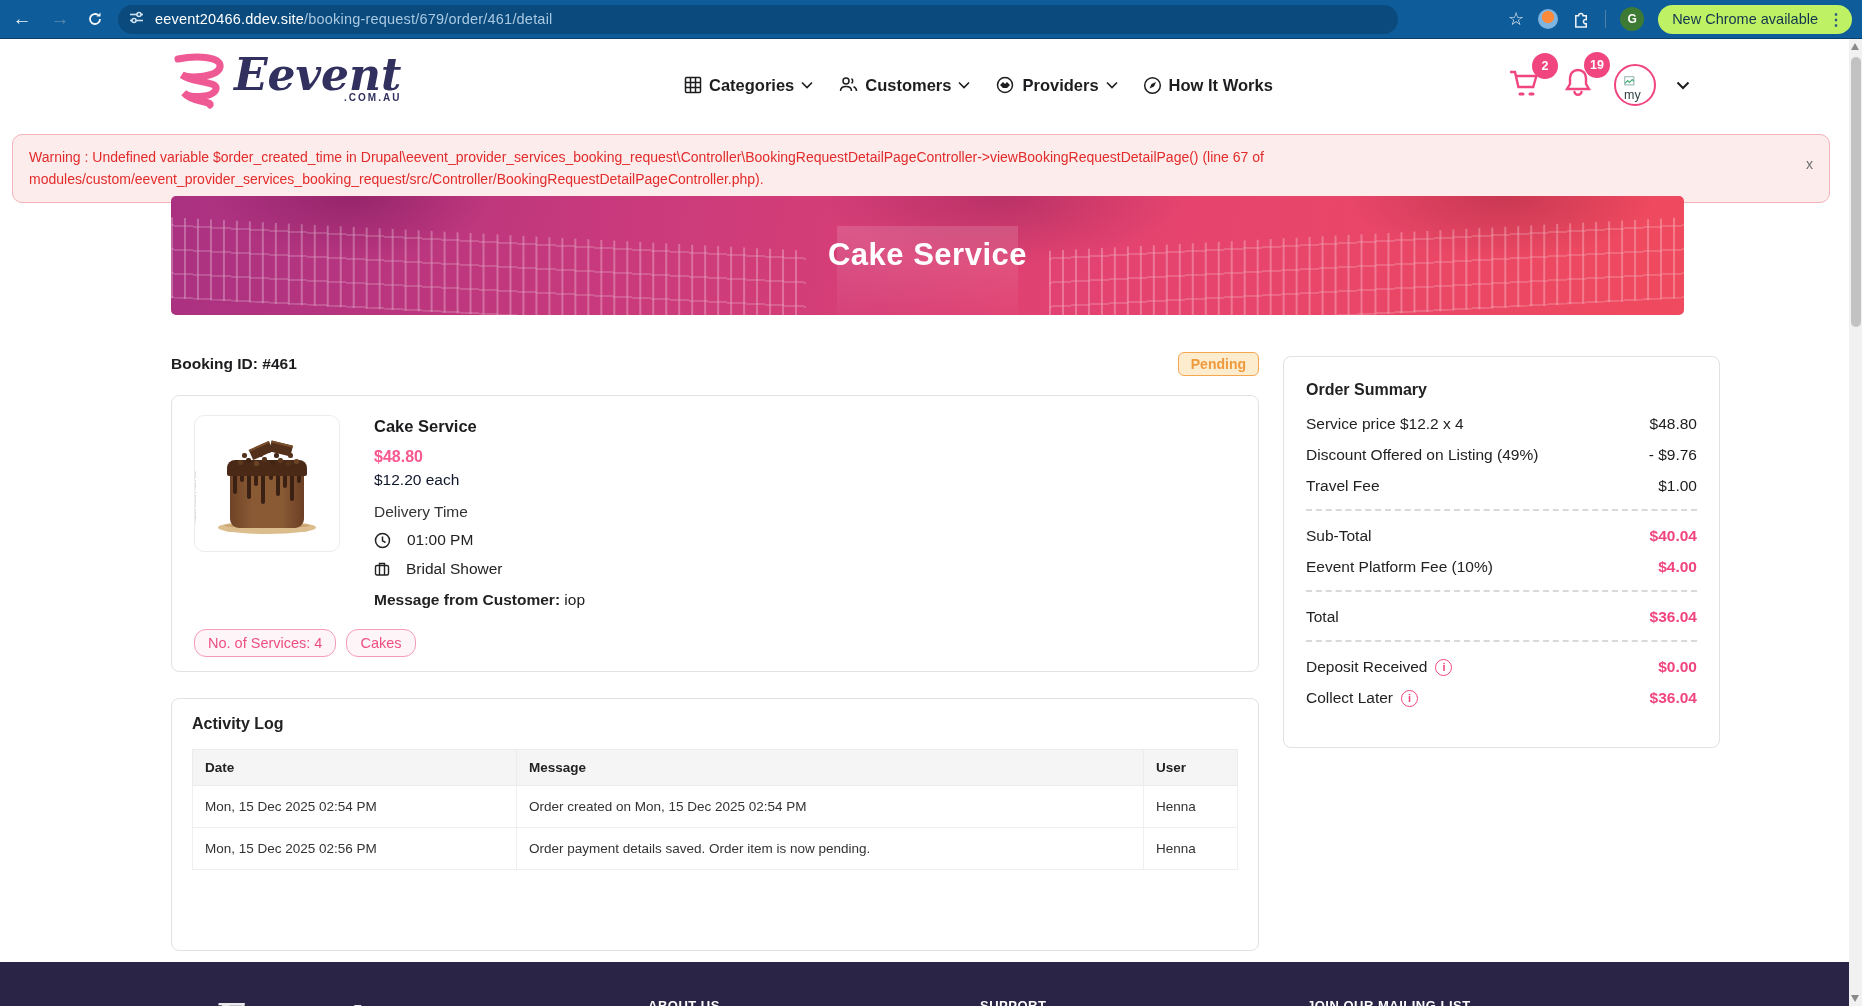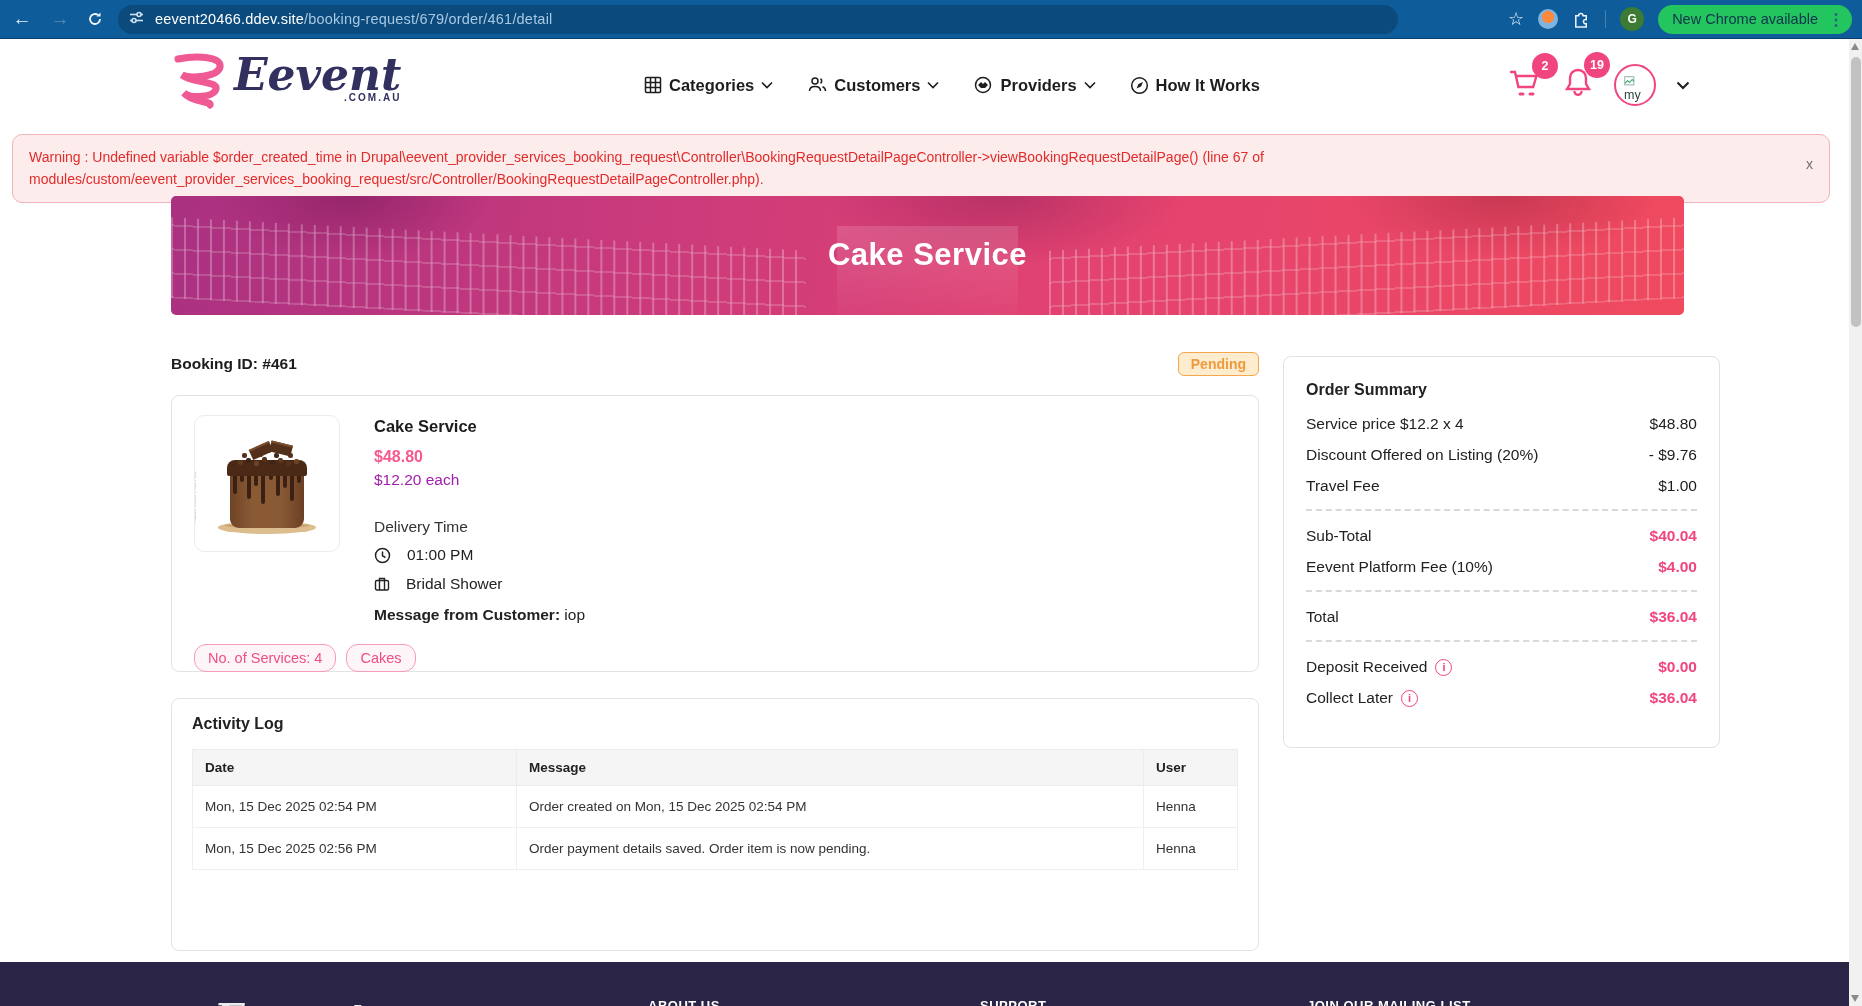--- a/index.html
+++ b/index.html
@@ -25,31 +25,31 @@
   .url-domain { color:#fff; }
   .url-path { color:#a9c8e1; }
   .chrome-right { display:flex; align-items:center; gap:14px; margin-left:auto; }
   .star-icon { font-size:18px; color:#eef4f9; }
   .ext-icon { width:20px; height:20px; border-radius:50%;
     background:radial-gradient(circle at 50% 40%, #ff8a3c 0 38%, #7db4e0 40% 100%); }
   .puzzle-icon svg { display:block; }
   .chrome-sep { width:1px; height:18px; background:#4f80a8; }
   .profile-badge { width:24px; height:24px; border-radius:50%; background:#3d7a33;
     color:#fff; font-size:12px; font-weight:700; display:flex; align-items:center; justify-content:center; }
-  .update-pill { background:#22c55e; color:#12334e; border-radius:16px; height:29px;
+  .update-pill { background:#bef264; color:#12334e; border-radius:16px; height:29px;
     display:flex; align-items:center; gap:10px; padding:0 8px 0 14px; font-size:14.5px;justify-content:center; }
   .kebab { color:#2c5a7f; font-weight:700; font-size:16px; letter-spacing:0; }
   
   .site-header { position:absolute; top:39px; left:0; width:1862px; height:92px; background:#fff; }
   .logo { position:absolute; left:170px; top:14px; display:flex; align-items:flex-start; gap:4px; }
   .logo-word { font-family:"DejaVu Serif", serif; font-style:italic; font-weight:700;
     font-size:44px; color:#32305e; line-height:1; }
   .logo-sub { display:block; font-family:"Liberation Sans",sans-serif; font-style:normal;
     font-size:10px; font-weight:700; color:#32305e; text-align:right; letter-spacing:2px; margin-top:-4px;}
-  .main-nav { position:absolute; left:644px; top:0; height:92px; display:flex; align-items:center; gap:34px; }
+  .main-nav { position:absolute; left:684px; top:0; height:92px; display:flex; align-items:center; gap:25px; }
   .nav-item { display:flex; align-items:center; gap:7px; font-size:16.5px; font-weight:700; color:#1d1d1f; cursor:pointer; }
   .nav-item svg { display:block; }
   .header-icons { position:absolute; right:172px; top:0; height:92px; display:flex; align-items:center; gap:20px; }
   .icon-wrap { position:relative; }
   .count-badge { position:absolute; top:-14px; right:-16px; min-width:26px; height:26px;
     background:#f0457f; color:#fff; border-radius:50%; font-size:12.5px; font-weight:700;
     display:flex; align-items:center; justify-content:center; padding:0 4px; }
   .avatar { width:42px; height:42px; border-radius:50%; border:2px solid #f0457f; background:#fff;
     overflow:hidden; font-size:12.5px; color:#344; line-height:1.2; padding:7px 2px 0 8px; }
   .avatar svg { vertical-align:middle; margin-right:1px; }
@@ -104,21 +104,21 @@
     box-shadow: 8px -2px 0 #3f2512, 16px 1px 0 #6b4526, 24px -3px 0 #55331b, 32px 0 0 #3f2512,
       40px -2px 0 #5d3a1e, 48px 1px 0 #55331b, 56px -1px 0 #6b4526, 4px -7px 0 #55331b,
       20px -8px 0 #5d3a1e, 36px -7px 0 #422816, 50px -7px 0 #55331b, 28px -12px 0 #4a2c18; }
   .choc-bar { position:absolute; width:22px; height:11px; background:#53301a; border-top:2px solid #7a4d2a; }
   .bar1 { bottom:95px; left:38%; transform:rotate(-24deg); }
   .bar2 { bottom:97px; left:52%; transform:rotate(14deg); }
   .stock-mark { position:absolute; left:2px; bottom:28px; font-size:5px; color:#bbb; transform:rotate(-90deg); transform-origin:left bottom; }
   .service-info { display:flex; flex-direction:column; }
   .service-title { font-size:16.5px; font-weight:700; color:#1c1c1e; margin:2px 0 12px; }
   .service-price { font-size:16px; font-weight:600; color:#f75990; margin-bottom:5px; }
-  .service-each { font-size:15.5px; color:#a21caf; margin-bottom:29px; }
+  .service-each { font-size:15.5px; color:#0f172a; margin-bottom:14px; }
   .delivery-label { font-size:15.5px; color:#333; margin-bottom:10px; }
   .icon-line { display:flex; align-items:center; gap:16px; font-size:15.5px; color:#222; margin-bottom:11px; }
   .message-line { font-size:15.5px; margin-top:2px; }
   .message-label { font-weight:700; }
   .pill-row { margin-top:20px; display:flex; gap:10px; }
   .pill { border:1px solid #f59cb8; background:#fef5f8; color:#ee4f82; font-size:14.5px;
     border-radius:12px; padding:5px 13px; }
   
   .activity-card { position:absolute; left:171px; top:698px; width:1088px; height:253px; padding:16px 20px; }
   .activity-title { font-size:16px; font-weight:700; margin-bottom:16px; }
@@ -387,21 +387,21 @@
     </table>
   </div>
 
   <div class="card summary-card">
     <div class="summary-title">Order Summary</div>
     <div class="sum-row">
       <span class="sum-label">Service price $12.2 x 4</span>
       <span class="sum-val">$48.80</span>
     </div>
     <div class="sum-row">
-      <span class="sum-label">Discount Offered on Listing (20%)</span>
+      <span class="sum-label">Discount Offered on Listing (49%)</span>
       <span class="sum-val">- $9.76</span>
     </div>
     <div class="sum-row">
       <span class="sum-label">Travel Fee</span>
       <span class="sum-val">$1.00</span>
     </div>
     <hr class="dash-div">
     <div class="sum-row">
       <span class="sum-label">Sub-Total</span>
       <span class="sum-val pinkv">$40.04</span>

